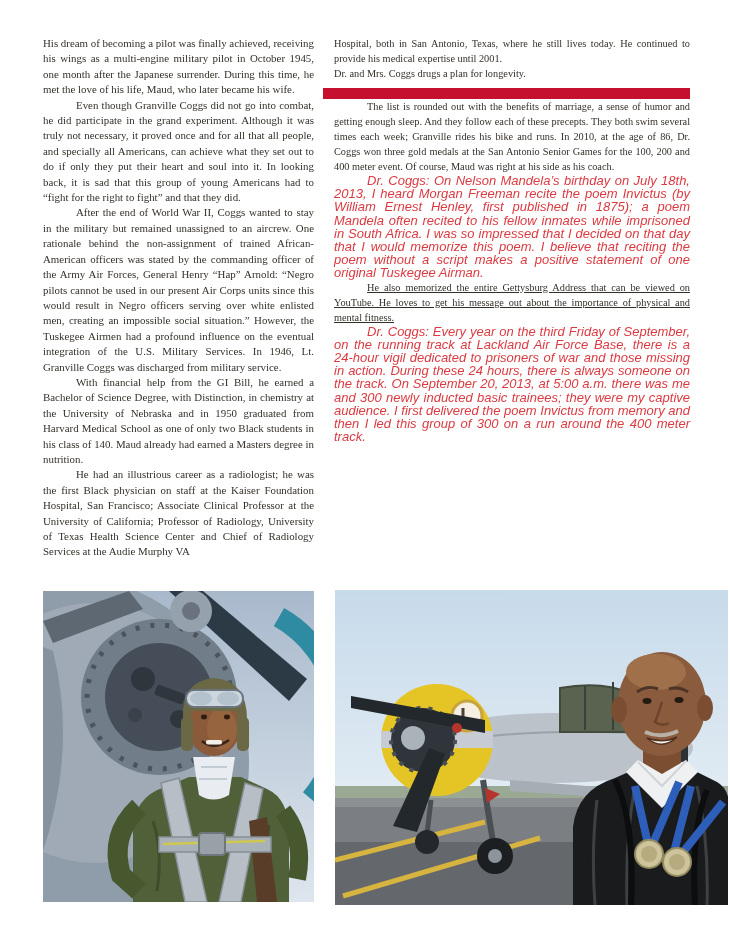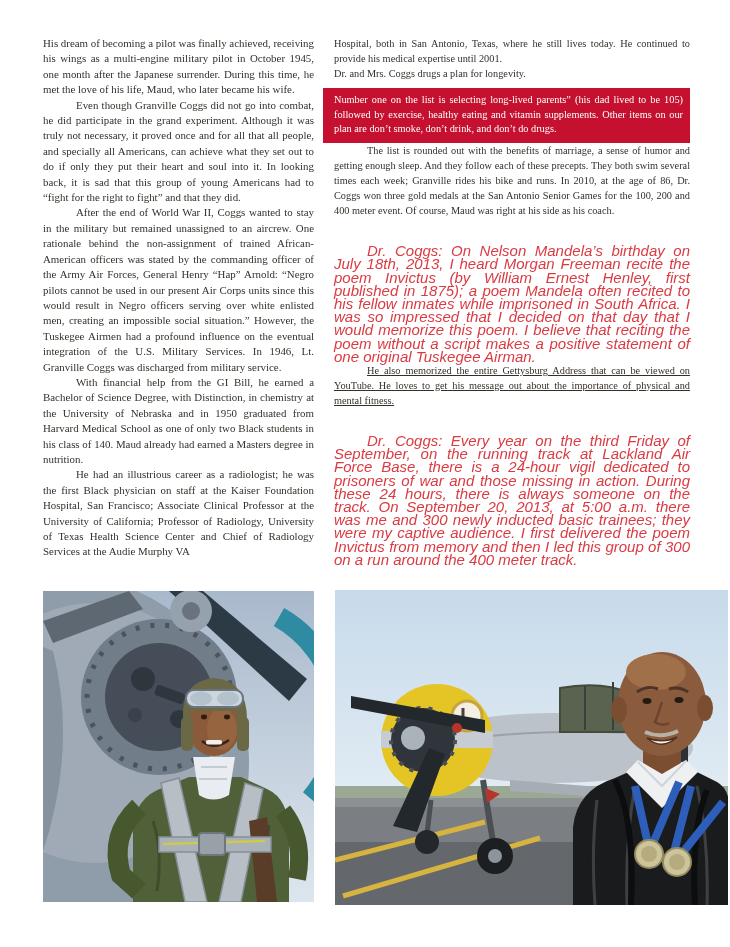--- a/index.html
+++ b/index.html
@@ -22,23 +22,23 @@
     box-sizing:border-box; margin:7px 0 0 -11px; width:367px;
     padding:5px 7px 6px 11px;
   }
   .callout p {
     margin:0; color:#ffffff; font-size:10.3px; line-height:14.7px;
     text-align:justify;
   }
   .callout p.attr { text-align:left; }
 
   .quote {
-    margin:26px 0 0 0;
+    margin:0 0 0 0;
     font-family:"Liberation Sans", sans-serif; font-style:italic;
-    font-size:15px; line-height:13.2px; text-align:justify;
+    font-size:13px; line-height:13.2px; text-align:justify;
     text-indent:33px;
   }
   .mt-precepts  { margin-top:9px; }
   .mt-gettys    { margin-top:5px;text-decoration:underline; }
 
   .photo { position:absolute; display:block; }
   .photo-left  { left:43px;  top:591px; width:271px; height:311px; }
   .photo-right { left:335px; top:590px; width:395px; height:315px; }
 </style>
 </head>
@@ -52,21 +52,20 @@
     <p class="body indent">After the end of World War II, Coggs wanted to stay in the military but remained unassigned to an aircrew. One rationale behind the non-assignment of trained African-American officers was stated by the commanding officer of the Army Air Forces, General Henry “Hap” Arnold: “Negro pilots cannot be used in our present Air Corps units since this would result in Negro officers serving over white enlisted men, creating an impossible social situation.” However, the Tuskegee Airmen had a profound influence on the eventual integration of the U.S. Military Services. In 1946, Lt. Granville Coggs was discharged from military service.</p>
     <p class="body indent">With financial help from the GI Bill, he earned a Bachelor of Science Degree, with Distinction, in chemistry at the University of Nebraska and in 1950 graduated from Harvard Medical School as one of only two Black students in his class of 140. Maud already had earned a Masters degree in nutrition.</p>
     <p class="body indent">He had an illustrious career as a radiologist; he was the first Black physician on staff at the Kaiser Foundation Hospital, San Francisco; Associate Clinical Professor at the University of California; Professor of Radiology, University of Texas Health Science Center and Chief of Radiology Services at the Audie Murphy VA</p>
   </div>
 
   <div class="col col-right">
     <p class="body">Hospital, both in San Antonio, Texas, where he still lives today. He continued to provide his medical expertise until 2001.</p>
     <p class="body">Dr. and Mrs. Coggs drugs a plan for longevity.</p>
 
     <div class="callout" id="callout" style="background: rgb(197, 17, 47);">
-      <p>Number one on the list is selecting long-lived parents” (his dad lived to be 105) followed by exercise, healthy eating and vitamin supplements. Other items on our plan are don’t smoke, don’t drink, and don’t do drugs.</p>
     </div>
 
     <p class="body indent mt-precepts">The list is rounded out with the benefits of marriage, a sense of humor and getting enough sleep. And they follow each of these precepts. They both swim several times each week; Granville rides his bike and runs. In 2010, at the age of 86, Dr. Coggs won three gold medals at the San Antonio Senior Games for the 100, 200 and 400 meter event. Of course, Maud was right at his side as his coach.</p>
     <p class="quote" style="color: rgb(219, 58, 66);">Dr. Coggs: On Nelson Mandela’s birthday on July 18th, 2013, I heard Morgan Freeman recite the poem Invictus (by William Ernest Henley, first published in 1875); a poem Mandela often recited to his fellow inmates while imprisoned in South Africa. I was so impressed that I decided on that day that I would memorize this poem. I believe that reciting the poem without a script makes a positive statement of one original Tuskegee Airman.</p>
     <p class="body indent mt-gettys">He also memorized the entire Gettysburg Address that can be viewed on YouTube. He loves to get his message out about the importance of physical and mental fitness.</p>
     <p class="quote" style="color: rgb(219, 58, 66);">Dr. Coggs: Every year on the third Friday of September, on the running track at Lackland Air Force Base, there is a 24-hour vigil dedicated to prisoners of war and those missing in action. During these 24 hours, there is always someone on the track. On September 20, 2013, at 5:00 a.m. there was me and 300 newly inducted basic trainees; they were my captive audience. I first delivered the poem Invictus from memory and then I led this group of 300 on a run around the 400 meter track.</p>
   </div>
 
   <svg class="photo photo-left" viewBox="0 0 271 311" role="img" aria-label="Tuskegee Airman pilot in green flight suit, leather helmet and goggles, standing before a radial engine and teal propeller">
     <defs>

